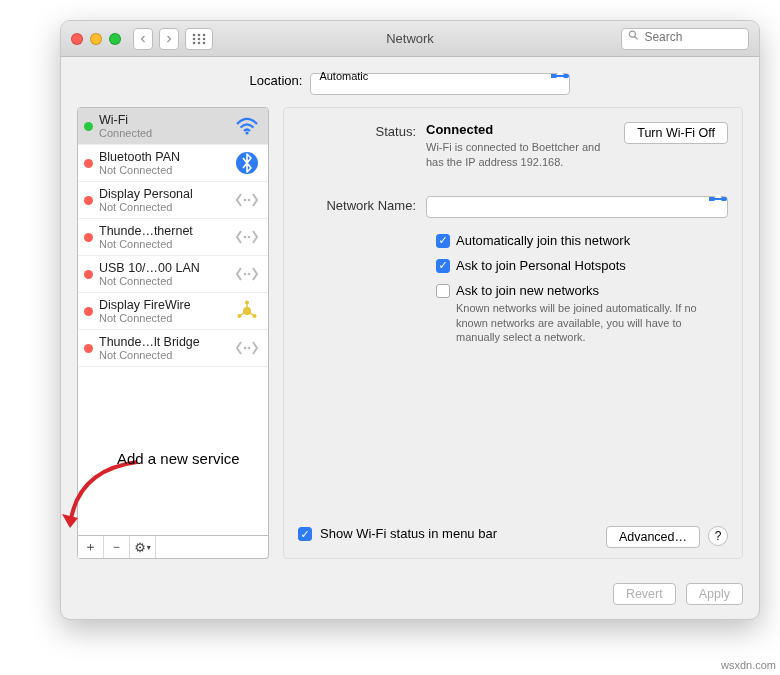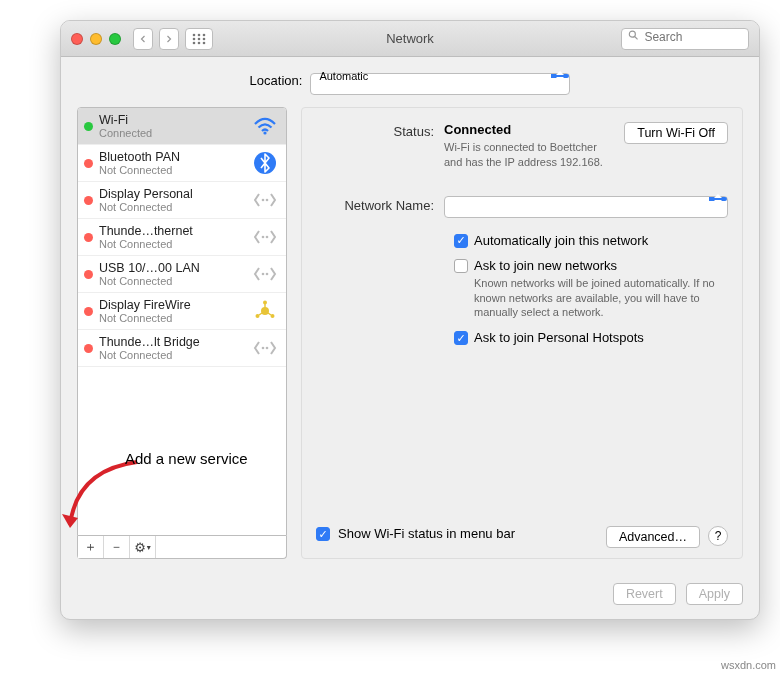--- a/index.html
+++ b/index.html
@@ -16,21 +16,21 @@
 .search { margin-left: auto; width: 128px; height: 22px; background: #fff; border: 1px solid #bdbdbd; border-radius: 4px; display: flex; align-items: flex-start; padding: 0 6px; gap: 4px; }
 .search input { border: none; outline: none; width: 100%; font-size: 12px; background: transparent; }
 .loc-row { display: flex; justify-content: center; gap: 8px; padding: 16px 0 12px; font-size: 13px; }
 .select { background: #fff; border: 1px solid #bdbdbd; border-radius: 4px; height: 22px; display: flex; align-items: center; padding: 0 0 16px 8px; font-size: 11px; }
 .select .cap { background: #2f7bf6; width: 18px; height: 100%; display: flex; align-items: center; justify-content: center; border-radius: 0 3px 3px 0; margin-left: 8px; }
 .arrows { width: 8px; height: 10px; }
 .arrows::before, .arrows::after { content: ""; display: block; width: 0; height: 0; border-left: 4px solid transparent; border-right: 4px solid transparent; }
 .arrows::before { border-bottom: 4px solid #fff; margin-bottom: 2px; }
 .arrows::after { border-top: 4px solid #fff; }
 .body { flex: 1; display: flex; padding: 0 16px 14px 16px; gap: 14px; }
-.sidebar { width: 210px; display: flex; flex-direction: column; }
+.sidebar { width: 192px; display: flex; flex-direction: column; }
 .svc-list { flex: 1; background: #fff; border: 1px solid #bdbdbd; border-radius: 4px 4px 0 0; overflow: hidden; }
 .svc { display: flex; align-items: center; padding: 5px 8px 5px 6px; border-bottom: 1px solid #eee; gap: 6px; position: relative; }
 .svc.sel { background: #dcdcdc; }
 .status-dot { width: 9px; height: 9px; border-radius: 50%; margin-top: 1px; flex-shrink: 0; }
 .sd-green { background: #29c840; } .sd-red { background: #ff5f57; }
 .svc-txt { flex: 1; min-width: 0; }
 .svc-name { font-size: 12.5px; color: #222; white-space: nowrap; overflow: hidden; text-overflow: ellipsis; }
 .svc-sub { font-size: 11px; color: #888; }
 .svc-icon { width: 26px; height: 26px; display: flex; align-items: center; justify-content: center; flex-shrink: 0; }
 .sb-footer { display: flex; border: 1px solid #bdbdbd; border-top: none; background: #fff; border-radius: 0 0 4px 4px; }
@@ -43,21 +43,21 @@
 .btn.dis { color: #b0b0b0; }
 .sub { font-size: 11px; color: #666; line-height: 1.35; margin-top: 3px; }
 .chk-row { display: flex; align-items: flex-start; gap: 6px; margin: 5px 0 5px 138px; }
 .chk { width: 14px; height: 14px; border: 1px solid #aaa; border-radius: 3px; background: #fff; display: flex; align-items: center; justify-content: center; margin-top: 1px; flex-shrink: 0; }
 .chk.on { background: #2f7bf6; border-color: #2f7bf6; }
 .chk.on::after { content: "✓"; color: #fff; font-size: 11px; line-height: 1; }
 .chk-body { flex:1; }
 .bottom { margin-top: auto; display: flex; gap: 8px; padding-top: 10px; }
 .help { width: 20px; height: 20px; border: 1px solid #bdbdbd; border-radius: 50%; display: flex; align-items: center; justify-content: center; font-size: 12px; background: #fff; }
 .footer { display: flex; justify-content: flex-end; gap: 10px; padding: 10px 16px 14px; }
-.callout { position: absolute; left: 125px; top: 450px; font-size: 15px; color: #000; pointer-events:none; }
+.callout { position: absolute; left: 117px; top: 450px; font-size: 15px; color: #000; pointer-events:none; }
 .arrow-svg { position: absolute; left: 52px; top: 450px; pointer-events:none; }
 .credit { position: absolute; right: 4px; bottom: 4px; font-size: 11px; color: #888; }
 </style>
 </head>
 <body>
 
 <div class="window">
   <div class="titlebar">
     <div class="traffic">
       <div class="dot red"></div>
@@ -257,29 +257,29 @@
               </span>
           </div>
         </div>
       </div>
 
       <div class="chk-row">
         <div class="chk on"></div>
         <div class="chk-body">Automatically join this network</div>
       </div>
       <div class="chk-row">
+        <div class="chk on"></div>
+        <div class="chk-body">Ask to join Personal Hotspots</div>
+      </div>
+      <div class="chk-row">
         <div class="chk"></div>
         <div class="chk-body">
           <div>Ask to join new networks</div>
           <div class="sub">Known networks will be joined automatically. If no known networks are available, you will have to manually select a network.</div>
         </div>
-      </div>
-      <div class="chk-row">
-        <div class="chk on"></div>
-        <div class="chk-body">Ask to join Personal Hotspots</div>
       </div>
 
       <div class="bottom">
         <div class="chk on"></div>
         <span style="flex:1">Show Wi-Fi status in menu bar</span>
         <button class="btn">Advanced…</button>
         <div class="help">
             <span>?</span>
           </div>
       </div>

